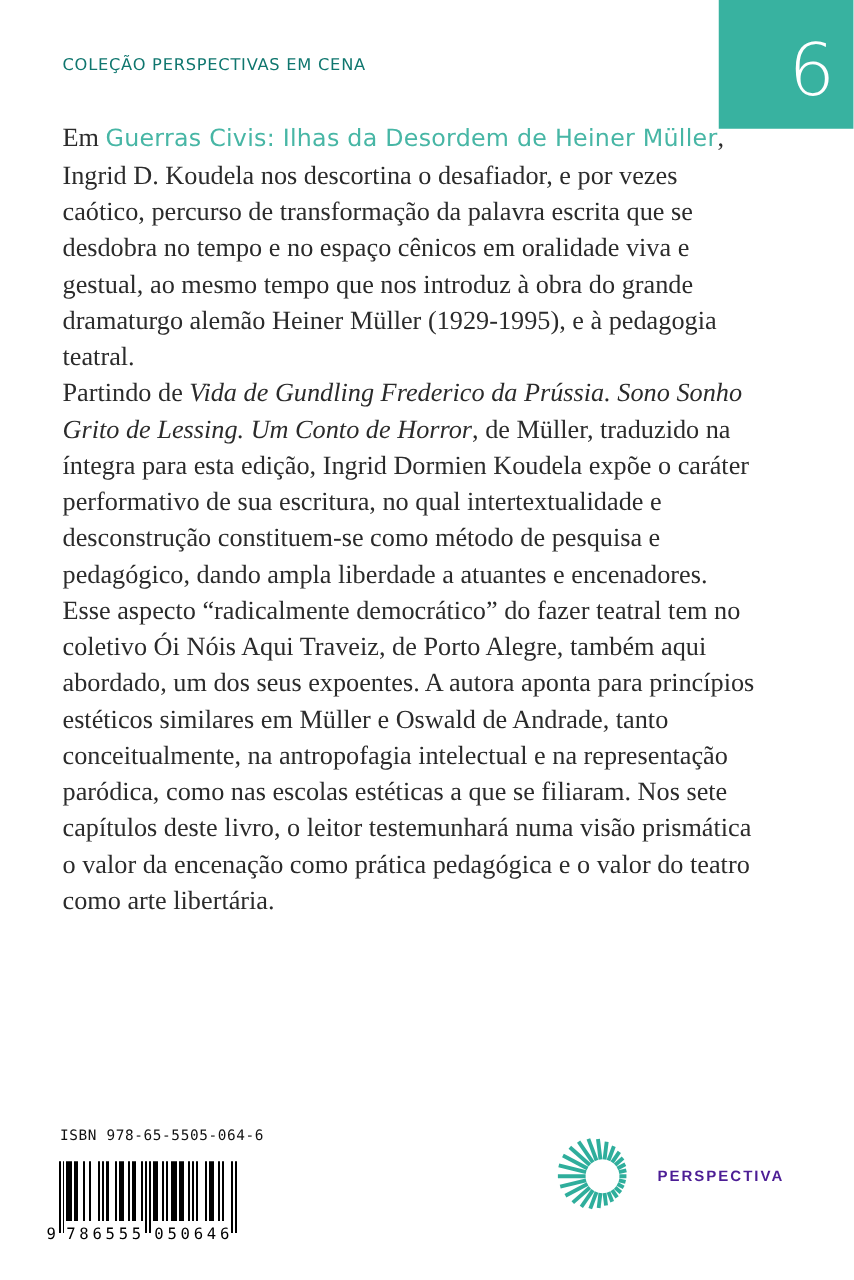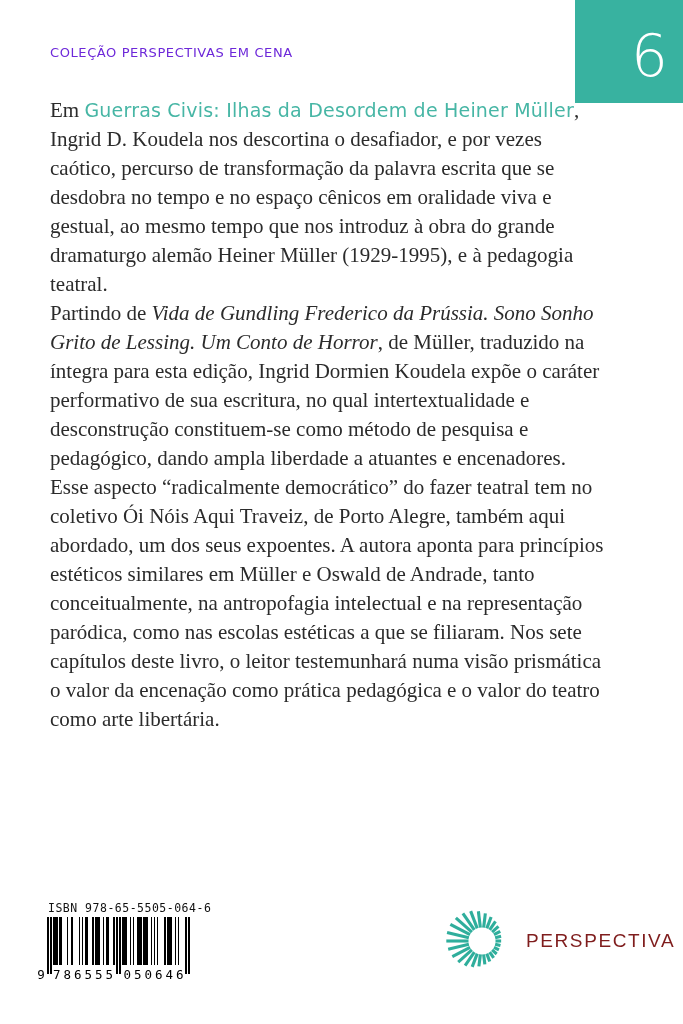--- a/index.html
+++ b/index.html
@@ -22,56 +22,56 @@
     font-family:"DejaVu Sans", sans-serif;
     font-weight:300;
     font-size:58px;
     color:#ffffff;
     line-height:1;
   }
   .collection-header {
     position:absolute; left:50px; top:45px;
     font-family:"DejaVu Sans", sans-serif;
     font-size:13px; letter-spacing:0.6px;
-    color:#6d28d9;
+    color:#0f766e;
   }
   .body-text {
     position:absolute; left:50px; top:96px; width:558px;
     color:var(--text, #2b2b2b);
     font-size:21px; line-height:29px;
     text-align:left;
   }
   .body-text p + p { margin-top:0; }
   .seg-series-title {
     font-family:"DejaVu Sans", sans-serif;
     color:var(--teal-title, #47b6a5);
     font-size:19px;
     letter-spacing:0.2px;
   }
   .seg-italic { font-style:italic; }
   .barcode-block { position:absolute; left:37px; top:901px; }
   .isbn-label {
     font-family:"DejaVu Sans Mono", monospace;
     font-size:11.5px; color:#111111;
-    margin-left:11px; margin-bottom:2px;
+    margin-left:11px; margin-bottom:14px;
     white-space:pre; letter-spacing:0.5px;
   }
   .bc-digit {
     font-family:"DejaVu Sans Mono", monospace;
     font-size:12.5px; text-anchor:middle; fill:#000000;
   }
   .publisher-logo {
     position:absolute; left:440px; top:899px;
     display:flex; align-items:center;
   }
   .publisher-name {
     font-family:"Liberation Sans", sans-serif;
-    font-weight:normal;
-    font-size:19px; letter-spacing:1.6px;
-    color:#7f1d1d; margin-left:2px;
+    font-weight:bold;
+    font-size:12px; letter-spacing:1.6px;
+    color:#4c1d95; margin-left:2px;
   }
 </style>
 </head>
 <body>
 
 <div class="page">
 
   <div class="corner-badge">
     <span class="num">6</span>
   </div>

